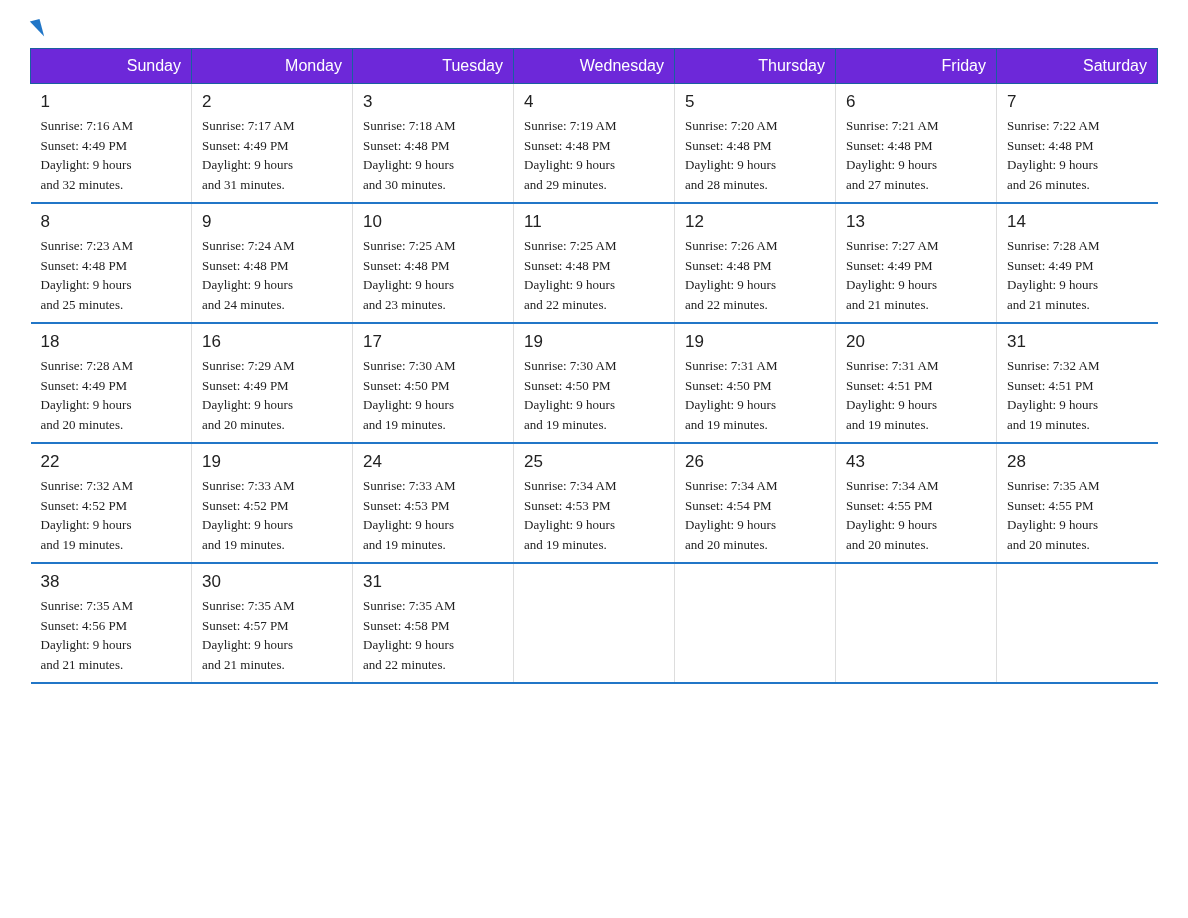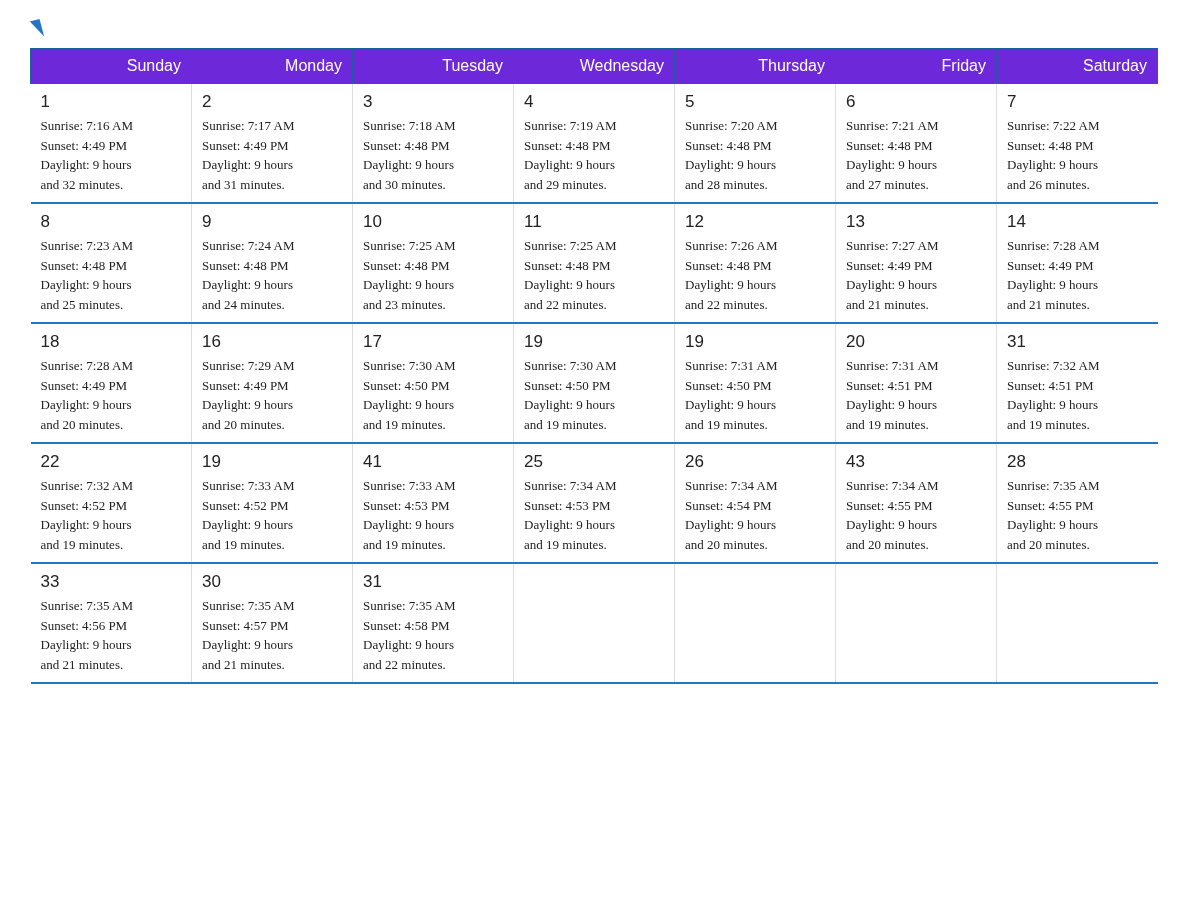--- a/index.html
+++ b/index.html
@@ -236,21 +236,21 @@
       <tr>
         <td>
         <span class="day-number">22</span>
         <span class="day-info">Sunrise: 7:32 AM<br>Sunset: 4:52 PM<br>Daylight: 9 hours<br>and 19 minutes.</span>
       </td>
         <td>
         <span class="day-number">19</span>
         <span class="day-info">Sunrise: 7:33 AM<br>Sunset: 4:52 PM<br>Daylight: 9 hours<br>and 19 minutes.</span>
       </td>
         <td>
-        <span class="day-number">41</span>
+        <span class="day-number">24</span>
         <span class="day-info">Sunrise: 7:33 AM<br>Sunset: 4:53 PM<br>Daylight: 9 hours<br>and 19 minutes.</span>
       </td>
         <td>
         <span class="day-number">25</span>
         <span class="day-info">Sunrise: 7:34 AM<br>Sunset: 4:53 PM<br>Daylight: 9 hours<br>and 19 minutes.</span>
       </td>
         <td>
         <span class="day-number">26</span>
         <span class="day-info">Sunrise: 7:34 AM<br>Sunset: 4:54 PM<br>Daylight: 9 hours<br>and 20 minutes.</span>
       </td>
@@ -258,21 +258,21 @@
         <span class="day-number">43</span>
         <span class="day-info">Sunrise: 7:34 AM<br>Sunset: 4:55 PM<br>Daylight: 9 hours<br>and 20 minutes.</span>
       </td>
         <td>
         <span class="day-number">28</span>
         <span class="day-info">Sunrise: 7:35 AM<br>Sunset: 4:55 PM<br>Daylight: 9 hours<br>and 20 minutes.</span>
       </td>
       </tr>
       <tr>
         <td>
-        <span class="day-number">33</span>
+        <span class="day-number">38</span>
         <span class="day-info">Sunrise: 7:35 AM<br>Sunset: 4:56 PM<br>Daylight: 9 hours<br>and 21 minutes.</span>
       </td>
         <td>
         <span class="day-number">30</span>
         <span class="day-info">Sunrise: 7:35 AM<br>Sunset: 4:57 PM<br>Daylight: 9 hours<br>and 21 minutes.</span>
       </td>
         <td>
         <span class="day-number">31</span>
         <span class="day-info">Sunrise: 7:35 AM<br>Sunset: 4:58 PM<br>Daylight: 9 hours<br>and 22 minutes.</span>
       </td>

